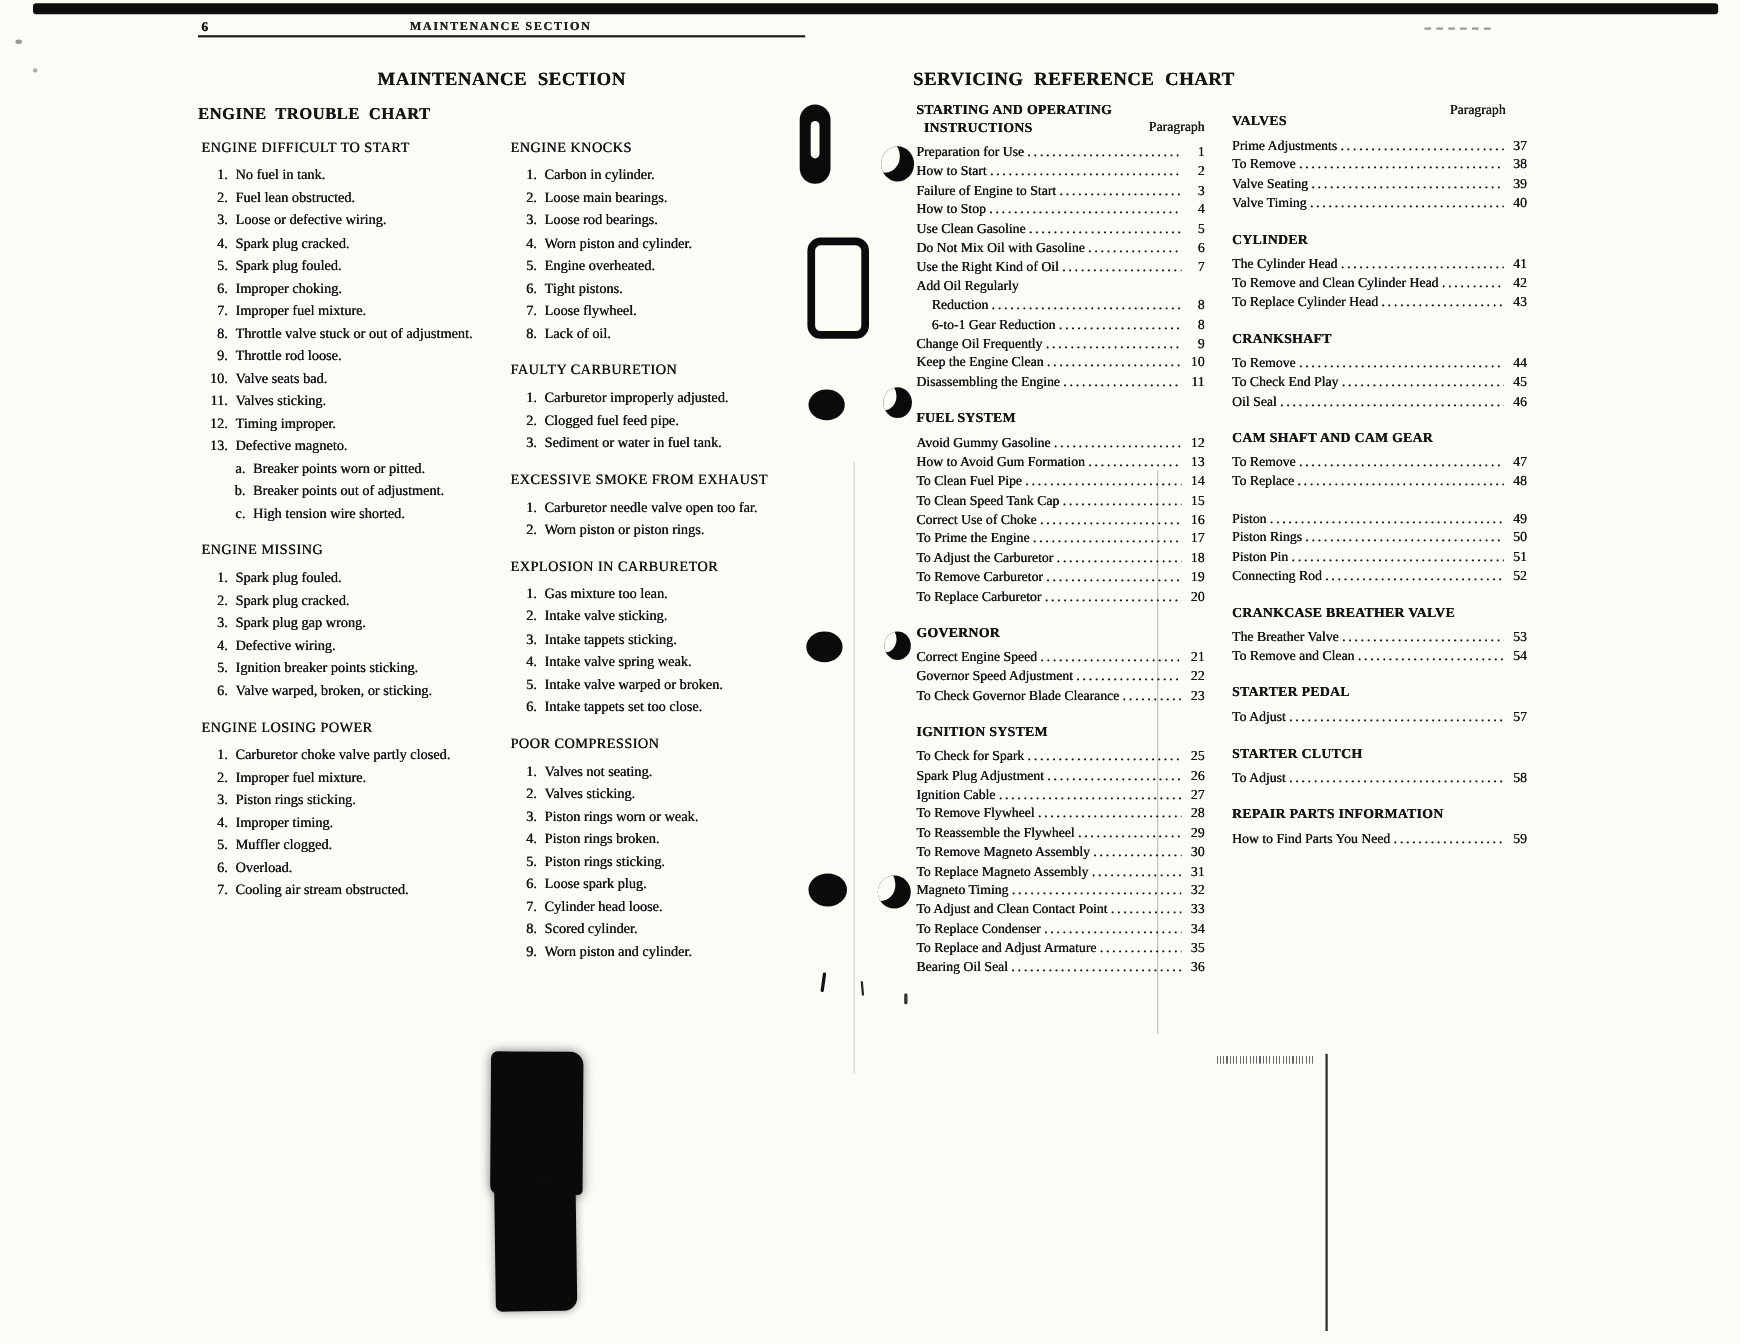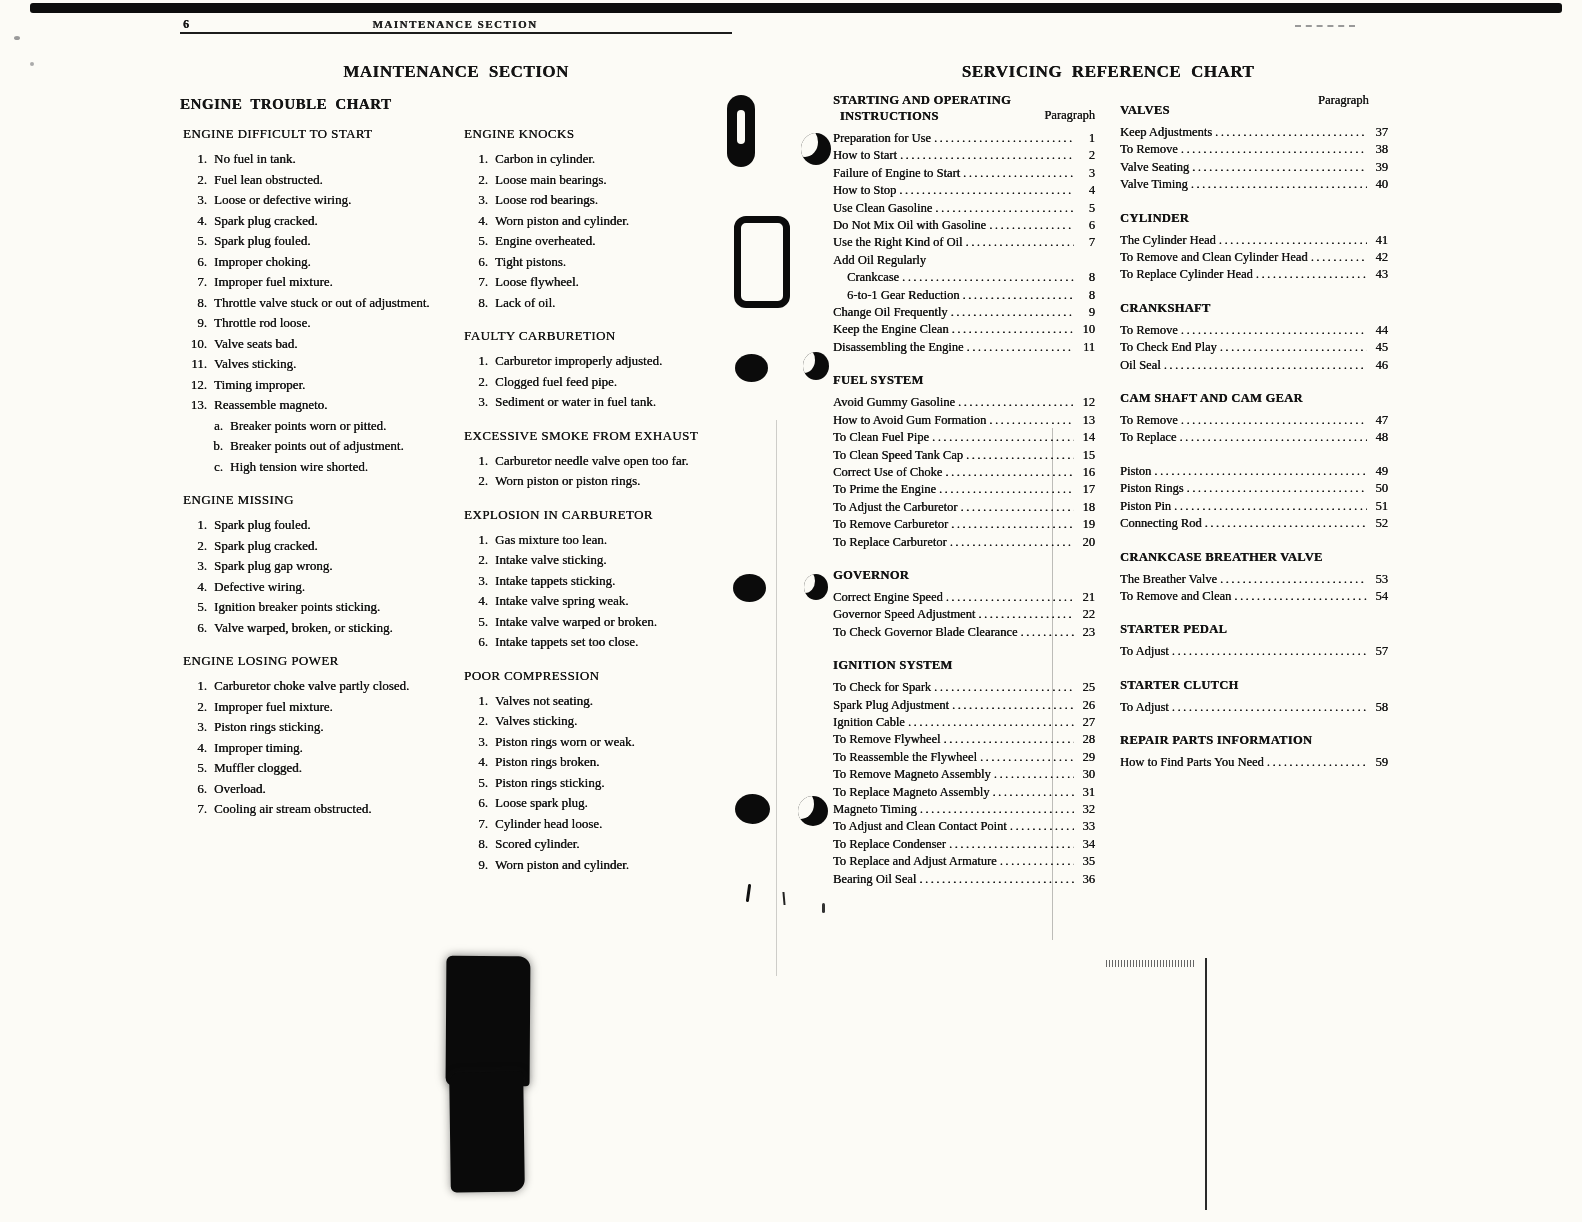--- a/index.html
+++ b/index.html
@@ -9,21 +9,21 @@
     text-shadow:.3px 0 0 currentColor;
   }
   
   .topbar{position:absolute;left:30px;top:3px;width:1532px;height:10px;background:#0d0d0d;border-radius:3px}
   .pagenum{position:absolute;left:183px;top:17px;font-size:12px;font-weight:bold}
   .runtitle{position:absolute;left:330px;top:18px;width:250px;text-align:center;font-size:11px;letter-spacing:1.5px;font-weight:bold;color:#222}
   .runrule{position:absolute;left:180px;top:32px;width:552px;height:2px;background:#1c1c1c}
   
   .lp-title{position:absolute;left:180px;top:62px;width:552px;text-align:center;font-size:17px;font-weight:bold;letter-spacing:.5px;word-spacing:5px}
   .lp-subtitle{position:absolute;left:180px;top:96px;width:552px;font-size:15px;font-weight:bold;letter-spacing:.5px;word-spacing:4px}
-  .rp-title{position:absolute;left:830px;top:62px;width:556px;text-align:center;font-size:17px;font-weight:bold;letter-spacing:.5px;word-spacing:5px}
+  .rp-title{position:absolute;left:830px;top:62px;width:556px;text-align:left;font-size:17px;font-weight:bold;letter-spacing:.5px;word-spacing:5px}
   .para-right{position:absolute;left:1318px;top:93px;font-size:12.5px}
   
   #lp-col1{position:absolute;left:183px;top:125px;width:264px}
   #lp-col2{position:absolute;left:464px;top:125px;width:276px}
   .tsec + .tsec{margin-top:14px}
   .thead{font-weight:normal;font-size:13px;letter-spacing:.4px;line-height:18px;margin-bottom:6px}
   .titem{display:flex;font-size:13px;line-height:20.5px}
   .tnum{width:24px;text-align:right;margin-right:7px;flex-shrink:0}
   .titem.sub{padding-left:16px}
   .ttext{flex:1}
@@ -128,21 +128,21 @@
         <div class="titem">
           <span class="tnum">11.</span>
           <span class="ttext">Valves sticking.</span>
         </div>
         <div class="titem">
           <span class="tnum">12.</span>
           <span class="ttext">Timing improper.</span>
         </div>
         <div class="titem">
           <span class="tnum">13.</span>
-          <span class="ttext">Reassemble magneto.</span>
+          <span class="ttext">Defective magneto.</span>
         </div>
         <div class="titem sub">
           <span class="tnum">a.</span>
           <span class="ttext">Breaker points worn or pitted.</span>
         </div>
         <div class="titem sub">
           <span class="tnum">b.</span>
           <span class="ttext">Breaker points out of adjustment.</span>
         </div>
         <div class="titem sub">
@@ -378,21 +378,21 @@
         </div>
         <div class="rentry">
           <span class="rlabel">Use the Right Kind of Oil</span>
           <span class="rdots"></span>
           <span class="rnum">7</span>
         </div>
         <div class="rentry plain">
           <span class="rlabel">Add Oil Regularly</span>
         </div>
         <div class="rentry sub">
-          <span class="rlabel">Crankcase</span>
+          <span class="rlabel">Reduction</span>
           <span class="rdots"></span>
           <span class="rnum">8</span>
         </div>
         <div class="rentry sub">
           <span class="rlabel">6-to-1 Gear Reduction</span>
           <span class="rdots"></span>
           <span class="rnum">8</span>
         </div>
         <div class="rentry">
           <span class="rlabel">Change Oil Frequently</span>
@@ -537,21 +537,21 @@
           <span class="rlabel">Bearing Oil Seal</span>
           <span class="rdots"></span>
           <span class="rnum">36</span>
         </div>
       </section>
     </div>
   <div id="rp-col2">
       <section class="rsec">
         <div class="rhead">VALVES</div>
         <div class="rentry">
-          <span class="rlabel">Keep Adjustments</span>
+          <span class="rlabel">Prime Adjustments</span>
           <span class="rdots"></span>
           <span class="rnum">37</span>
         </div>
         <div class="rentry">
           <span class="rlabel">To Remove</span>
           <span class="rdots"></span>
           <span class="rnum">38</span>
         </div>
         <div class="rentry">
           <span class="rlabel">Valve Seating</span>

